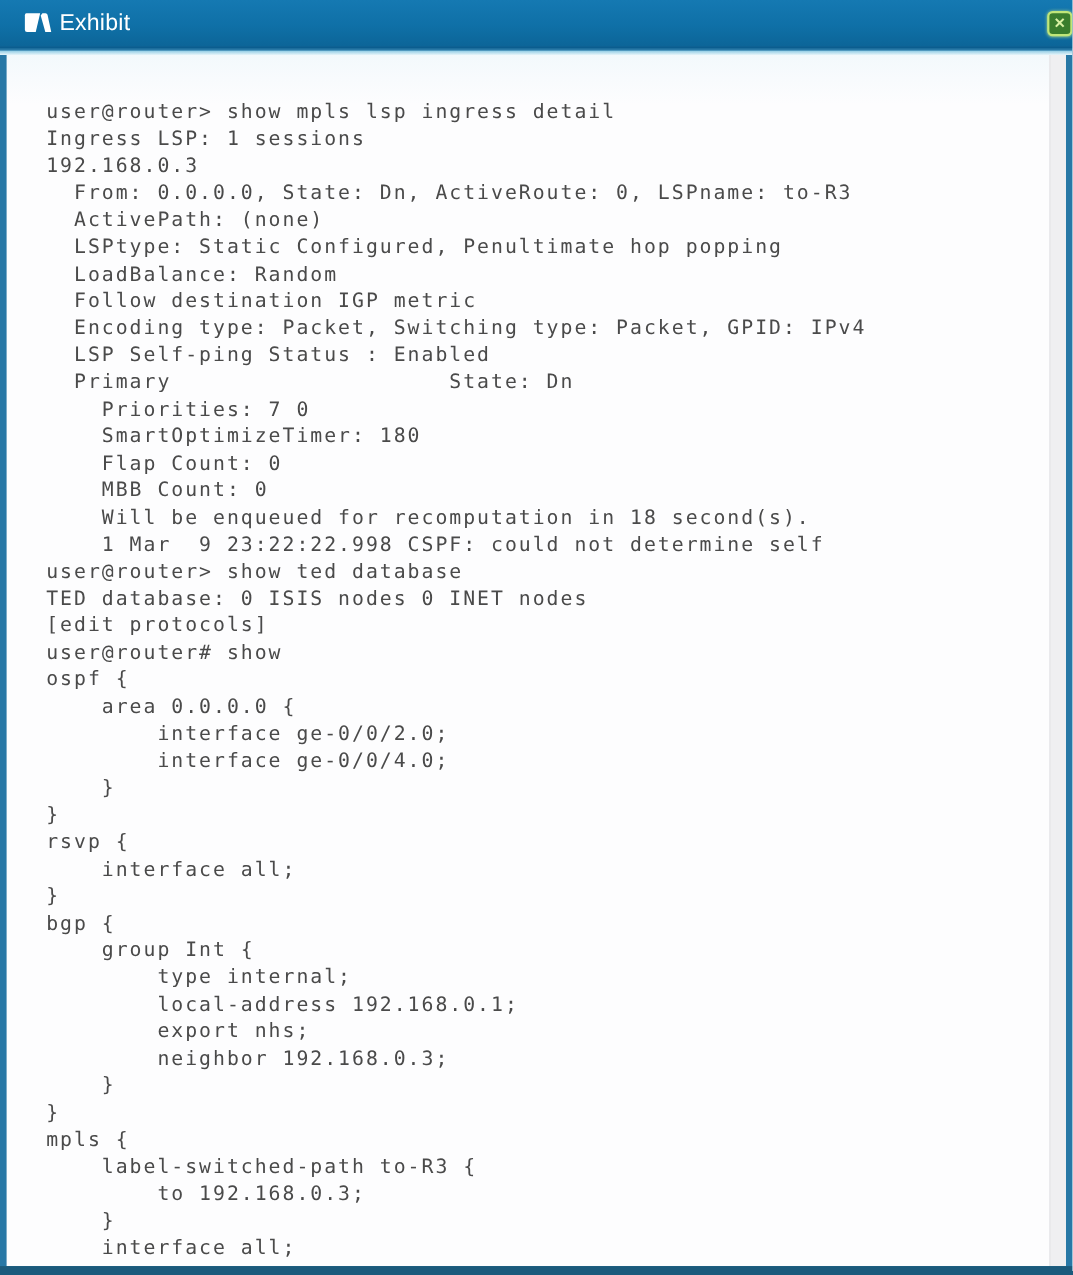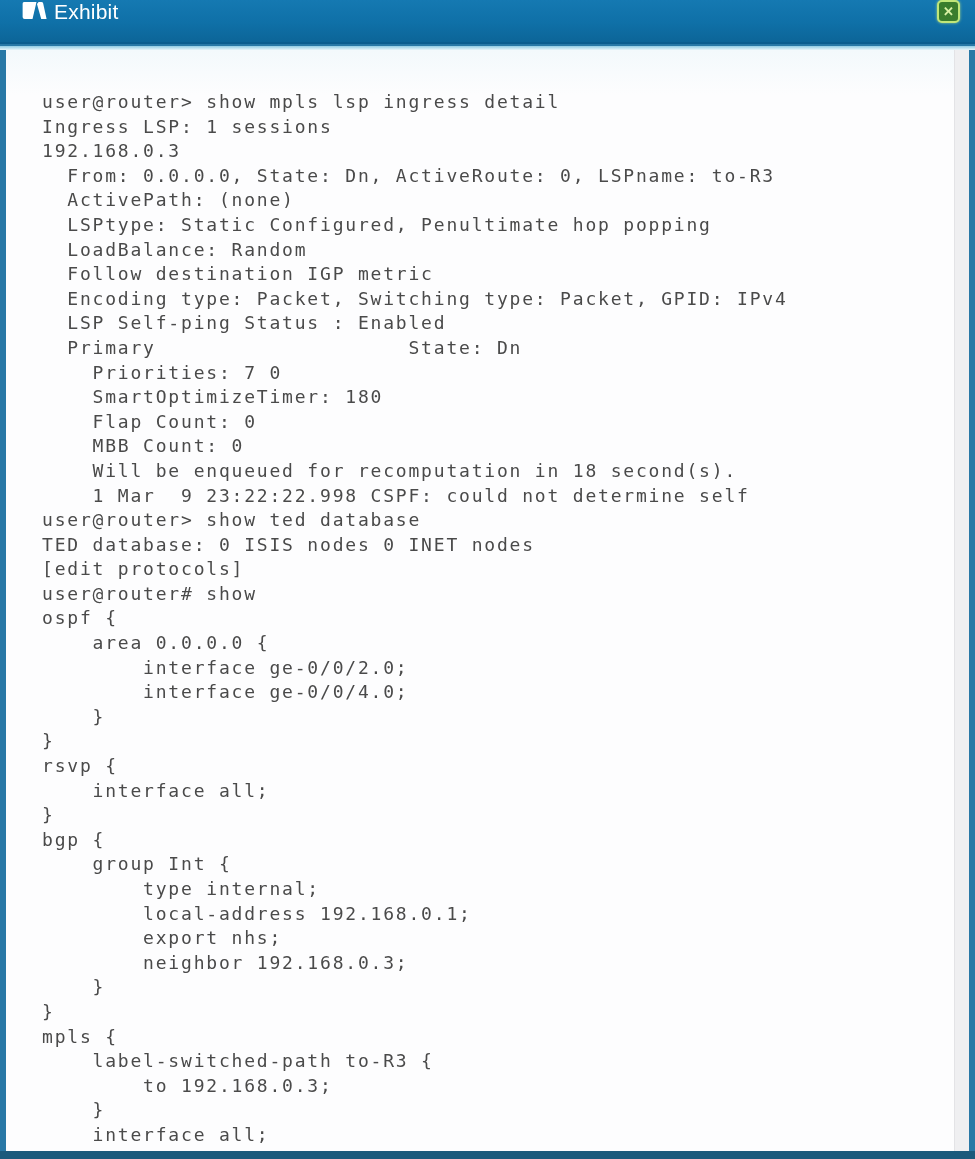--- a/index.html
+++ b/index.html
@@ -19,22 +19,22 @@
     overflow: hidden;
   }
   
   .titlebar {
     position: absolute;
     top: 0; left: 0; right: 0;
     height: 44px;
     background: linear-gradient(180deg, #1579b2 0%, #0f70a7 55%, #0c6598 100%);
     border-bottom: 2px solid #0a5d8f;
     display: flex;
-    align-items: flex-start;
-    padding: 0 15px 0 20px;
+    align-items: center;
+    padding: 0 0 0 20px;
     box-sizing: border-box;
   }
   .logo {
     display: flex;
     align-items: center;
     flex: 0 0 auto;
   }
   .title {
     color: #ffffff;
     font-size: 21px;

